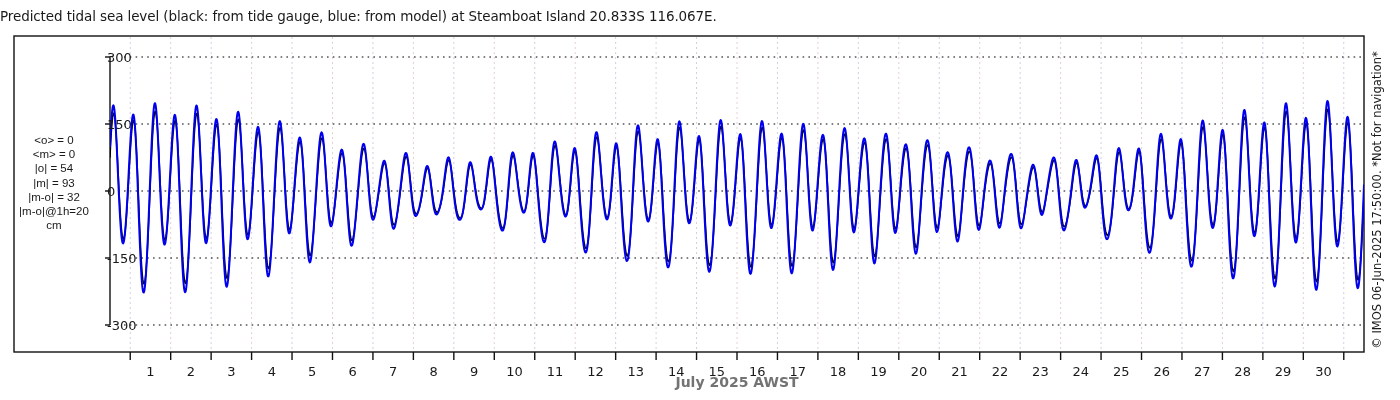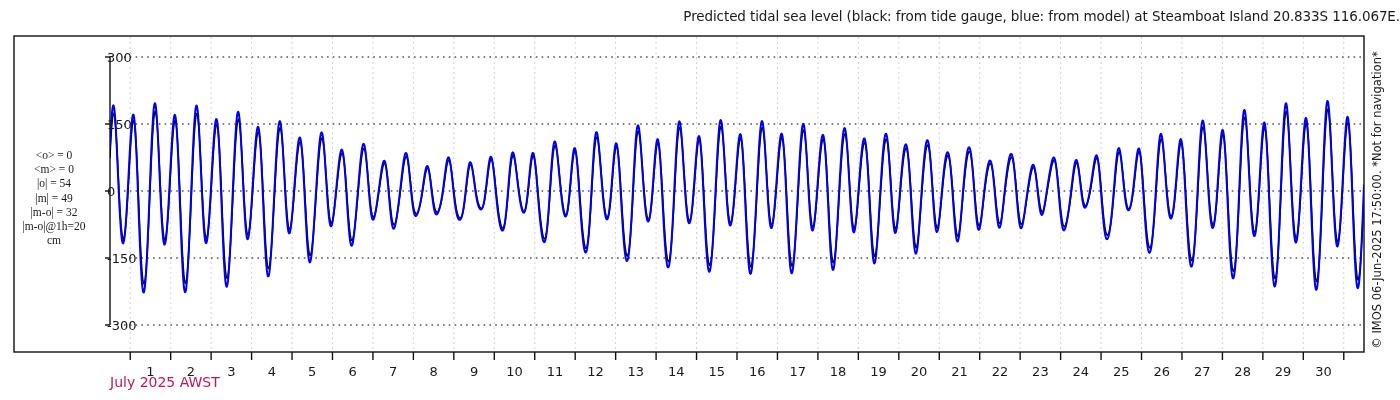--- a/index.html
+++ b/index.html
@@ -18,45 +18,47 @@
     position: absolute;
     left: 0; top: 0;
     width: 1400px;
     height: 400px;
   }
   .fig-title {
     position: absolute;
     left: 0;
     top: 8px;
     width: 1400px;
-    text-align: right;
+    text-align: left;
     font-size: 13.5px;
     color: #1a1a1a;
     font-family: "DejaVu Sans", sans-serif;
     letter-spacing: -0.1px;
     white-space: nowrap;
   }
   .xlabel {
     position: absolute;
     left: 110px;
     top: 374px;
     width: 1254px;
+    text-align: center;
     font-size: 14px;
-    color: #be185d;
+    color: #737373;
+    font-weight: bold;
   }
   .stats-block {
     position: absolute;
     left: 2px;
-    top: 148px;
+    top: 133px;
     width: 104px;
     text-align: center;
     font-size: 11.5px;
     line-height: 14.2px;
     color: #1a1a1a;
-    font-family: Liberation Serif, serif;
+    font-family: Liberation Sans, sans-serif;
   }
   .stats-block div { white-space: nowrap; }
   .copyright {
     position: absolute;
     left: 1377px;
     top: 200px;
     transform: translate(-50%, -50%) rotate(-90deg);
     transform-origin: center center;
     font-size: 11.5px;
     color: #1a1a1a;
@@ -71,21 +73,21 @@
 <body>
 
 <div id="figure">
 
   <div class="fig-title">Predicted tidal sea level (black: from tide gauge, blue: from model) at Steamboat Island 20.833S 116.067E.</div>
 
   <div class="stats-block">
     <div>&lt;o&gt; = 0</div>
     <div>&lt;m&gt; = 0</div>
     <div>|o| = 54</div>
-    <div>|m| = 49</div>
+    <div>|m| = 93</div>
     <div>|m-o| = 32</div>
     <div>|m-o|@1h=20</div>
     <div>cm</div>
   </div>
 
   <svg id="plot-svg" width="1400" height="400">
       <defs>
         <clipPath id="plotclip">
           <rect x="110" y="36" width="1254" height="316"></rect>
         </clipPath>

